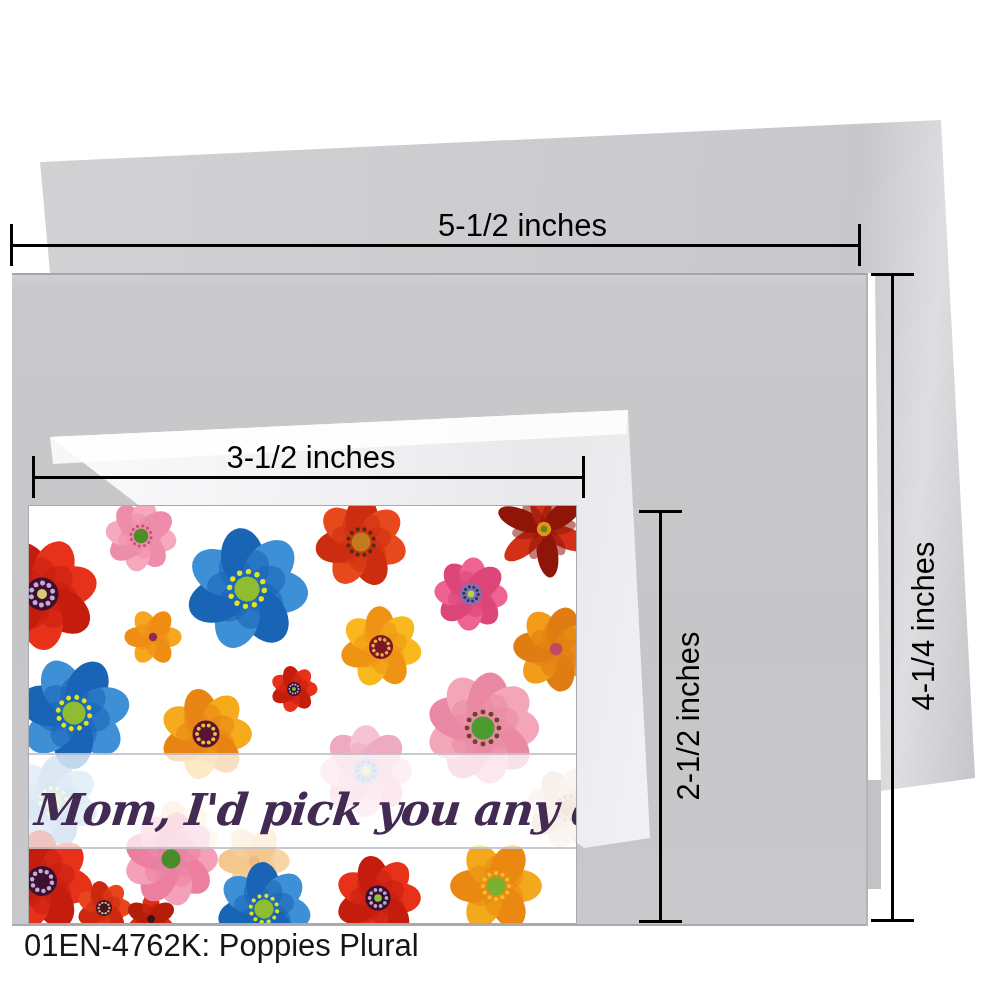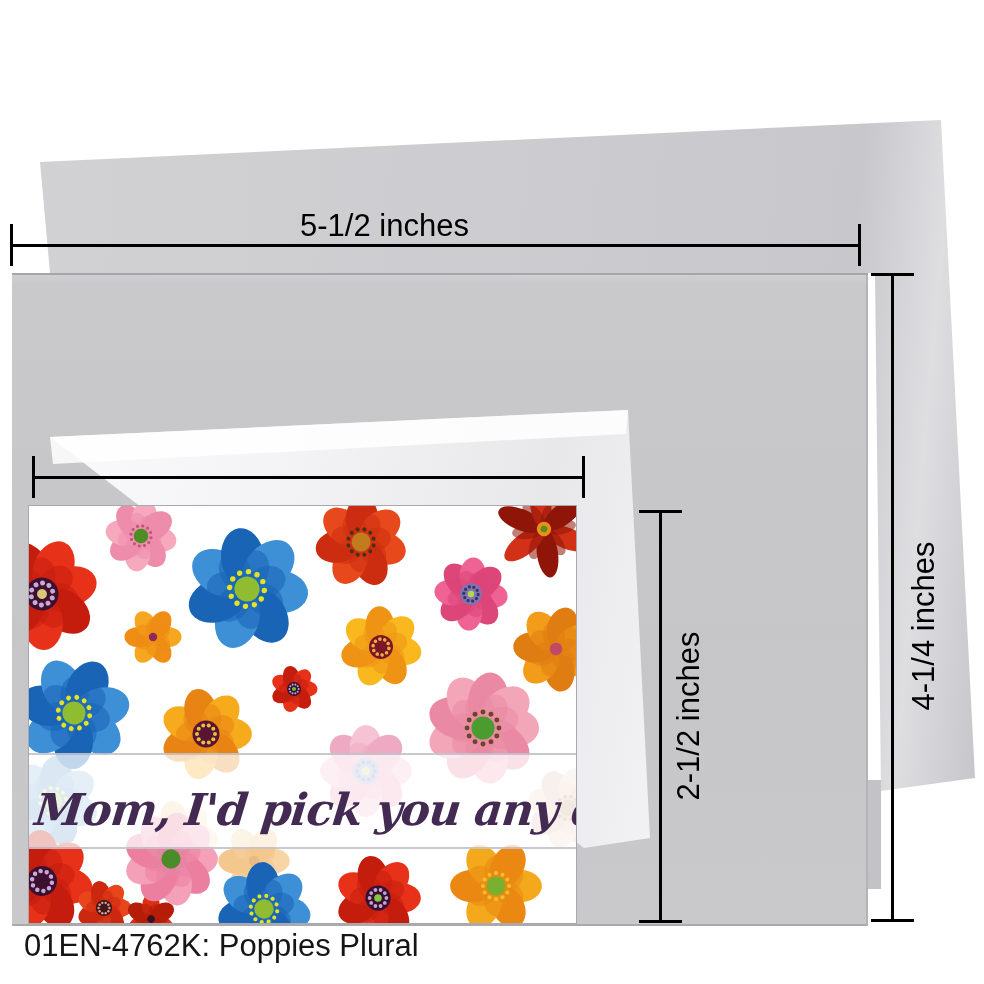--- a/index.html
+++ b/index.html
@@ -33,21 +33,21 @@
     transform:skewX(-6deg);letter-spacing:-1px;white-space:nowrap;}
 
   
   .dim{position:absolute;background:var(--dim-line,#000);}
   .dim-label{position:absolute;font:400 31px/34px "Liberation Sans",sans-serif;color:var(--dim-line,#000);}
   .vlabel{transform:translate(-50%,-50%) rotate(-90deg);white-space:nowrap;width:auto;}
 
   .d1-line{left:10px;top:244px;width:851px;height:3px;}
   .d1-t1{left:10px;top:224px;width:3px;height:42px;}
   .d1-t2{left:858px;top:224px;width:3px;height:42px;}
-  .d1-label{left:300px;top:209px;width:290px;text-align:left;}
+  .d1-label{left:317px;top:209px;width:290px;text-align:right;}
 
   .d2-line{left:32px;top:476px;width:553px;height:3px;}
   .d2-t1{left:32px;top:456px;width:3px;height:42px;}
   .d2-t2{left:582px;top:456px;width:3px;height:42px;}
   .d2-label{left:166px;top:441px;width:290px;text-align:center;}
 
   .d3-line{left:659px;top:510px;width:3px;height:413px;}
   .d3-t1{left:639px;top:510px;width:43px;height:3px;}
   .d3-t2{left:639px;top:920px;width:43px;height:3px;}
   .d3-label{left:689px;top:716px;}
@@ -738,20 +738,21 @@
   </div>
 
   <div class="dim d1-line"></div>
   <div class="dim d1-t1"></div>
   <div class="dim d1-t2"></div>
   <div class="dim-label d1-label">5-1/2 inches</div>
 
   <div class="dim d2-line"></div>
   <div class="dim d2-t1"></div>
   <div class="dim d2-t2"></div>
+  <div class="dim-label d2-label">3-1/2 inches</div>
 
   <div class="dim d3-line"></div>
   <div class="dim d3-t1"></div>
   <div class="dim d3-t2"></div>
   <div class="dim-label vlabel d3-label">2-1/2 inches</div>
 
   <div class="dim d4-line"></div>
   <div class="dim d4-t1"></div>
   <div class="dim d4-t2"></div>
   <div class="dim-label vlabel d4-label">4-1/4 inches</div>

